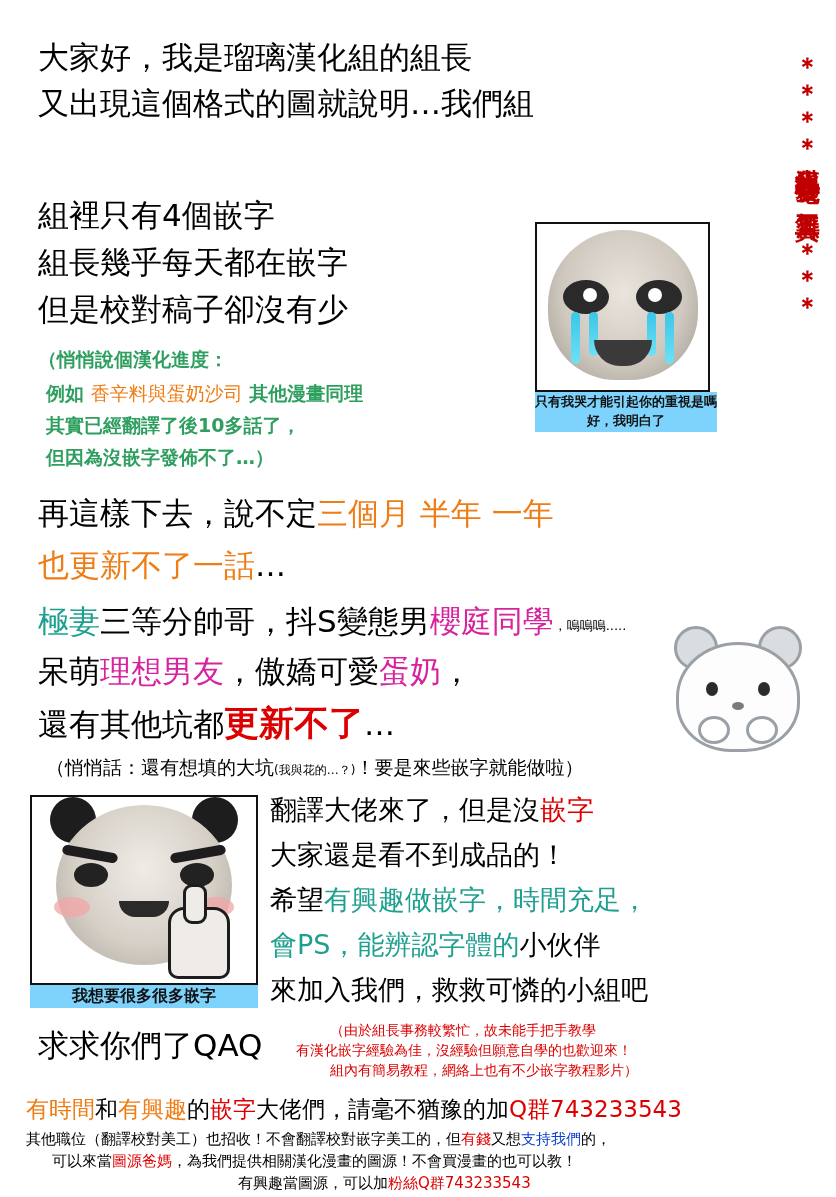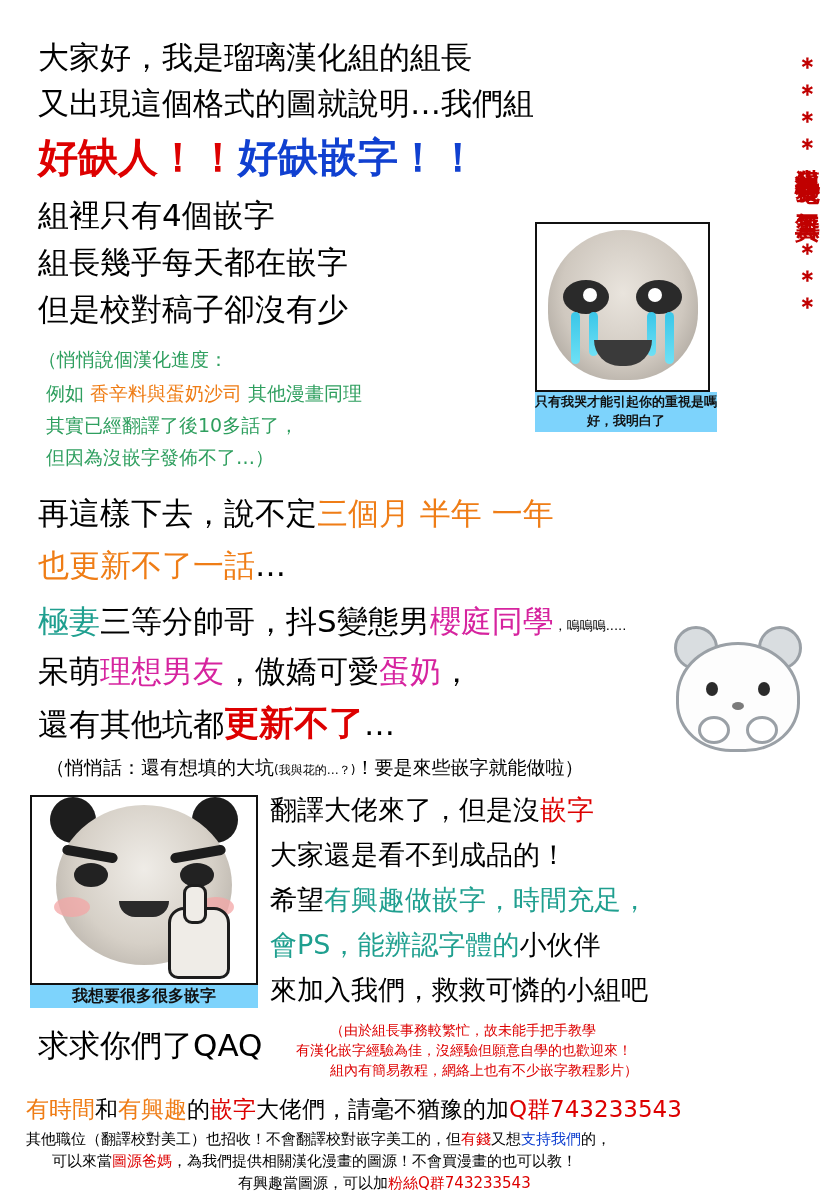--- a/index.html
+++ b/index.html
@@ -33,21 +33,21 @@
   .big{font-size:31px;line-height:34px;}
   .huge{font-size:40px;font-weight:bold;line-height:42px;}
   .mid{font-size:27px;line-height:30px;}
   .small{font-size:19px;line-height:22px;}
   .tiny{font-size:14px;line-height:17px;}
   .xtiny{font-size:12px;line-height:15px;}
 
   .red{color:#dd0000;}
   .blue{color:#1040d0;}
   .orange{color:#ef7d16;}
-  .green{color:#2f9f5f;}
+  .green{color:#2f9f5f;font-weight:bold;}
   .teal{color:#1f9f8f;}
   .magenta{color:#d6249f;}
   .bold{font-weight:bold;}
 
   
   .meme{position:absolute;}
   .meme .frame{
     background:#fff;
     border:2px solid #111;
     box-sizing:border-box;
@@ -173,23 +173,20 @@
 </head>
 <body>
 
 <div class="page">
 
   <div class="side-vertical">＊＊＊＊漢化組為愛發電 無工資＊＊＊＊</div>
 
   <div class="line big l-black" style="left:38px;top:40px;">大家好，我是瑠璃漢化組的組長</div>
   <div class="line big l-black" style="left:38px;top:86px;">又出現這個格式的圖就說明…我們組</div>
 
-  <div class="line huge" style="left:38px;top:136px;">
-    <span class="red">好缺人！！</span><span class="blue">好缺嵌字！！</span>
-  </div>
 
   <div class="line big l-black" style="left:38px;top:198px;">組裡只有4個嵌字</div>
   <div class="line big l-black" style="left:38px;top:245px;">組長幾乎每天都在嵌字</div>
   <div class="line big l-black" style="left:38px;top:292px;">但是校對稿子卻沒有少</div>
 
   <div class="line small green" style="left:38px;top:348px;">（悄悄說個漢化進度：</div>
   <div class="line small" style="left:46px;top:382px;">
     <span class="green">例如 </span><span class="orange">香辛料與蛋奶沙司</span><span class="green"> 其他漫畫同理</span>
   </div>
   <div class="line small green" style="left:46px;top:414px;">其實已經翻譯了後10多話了，</div>

